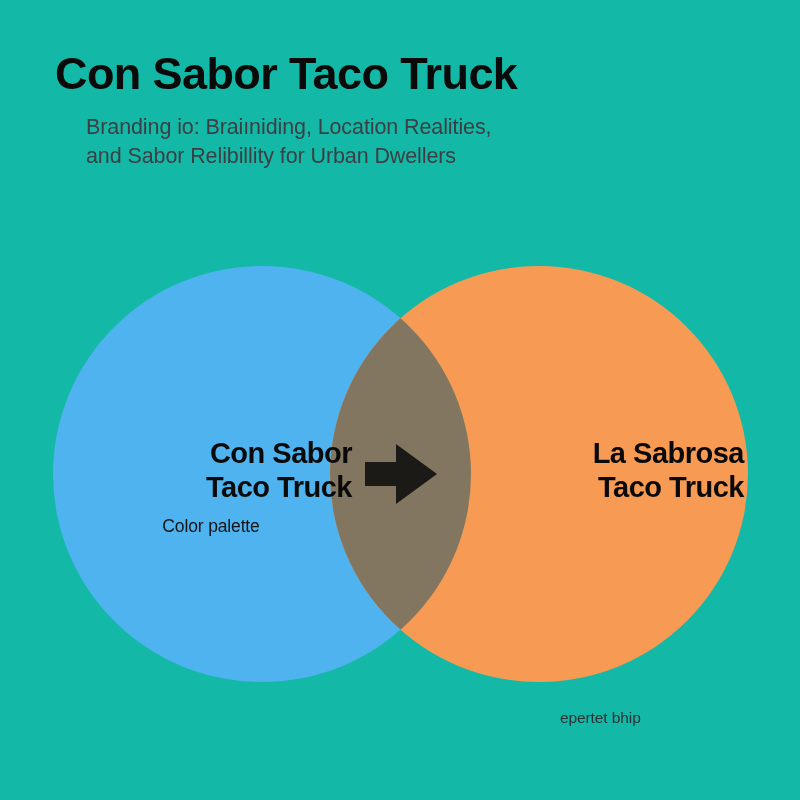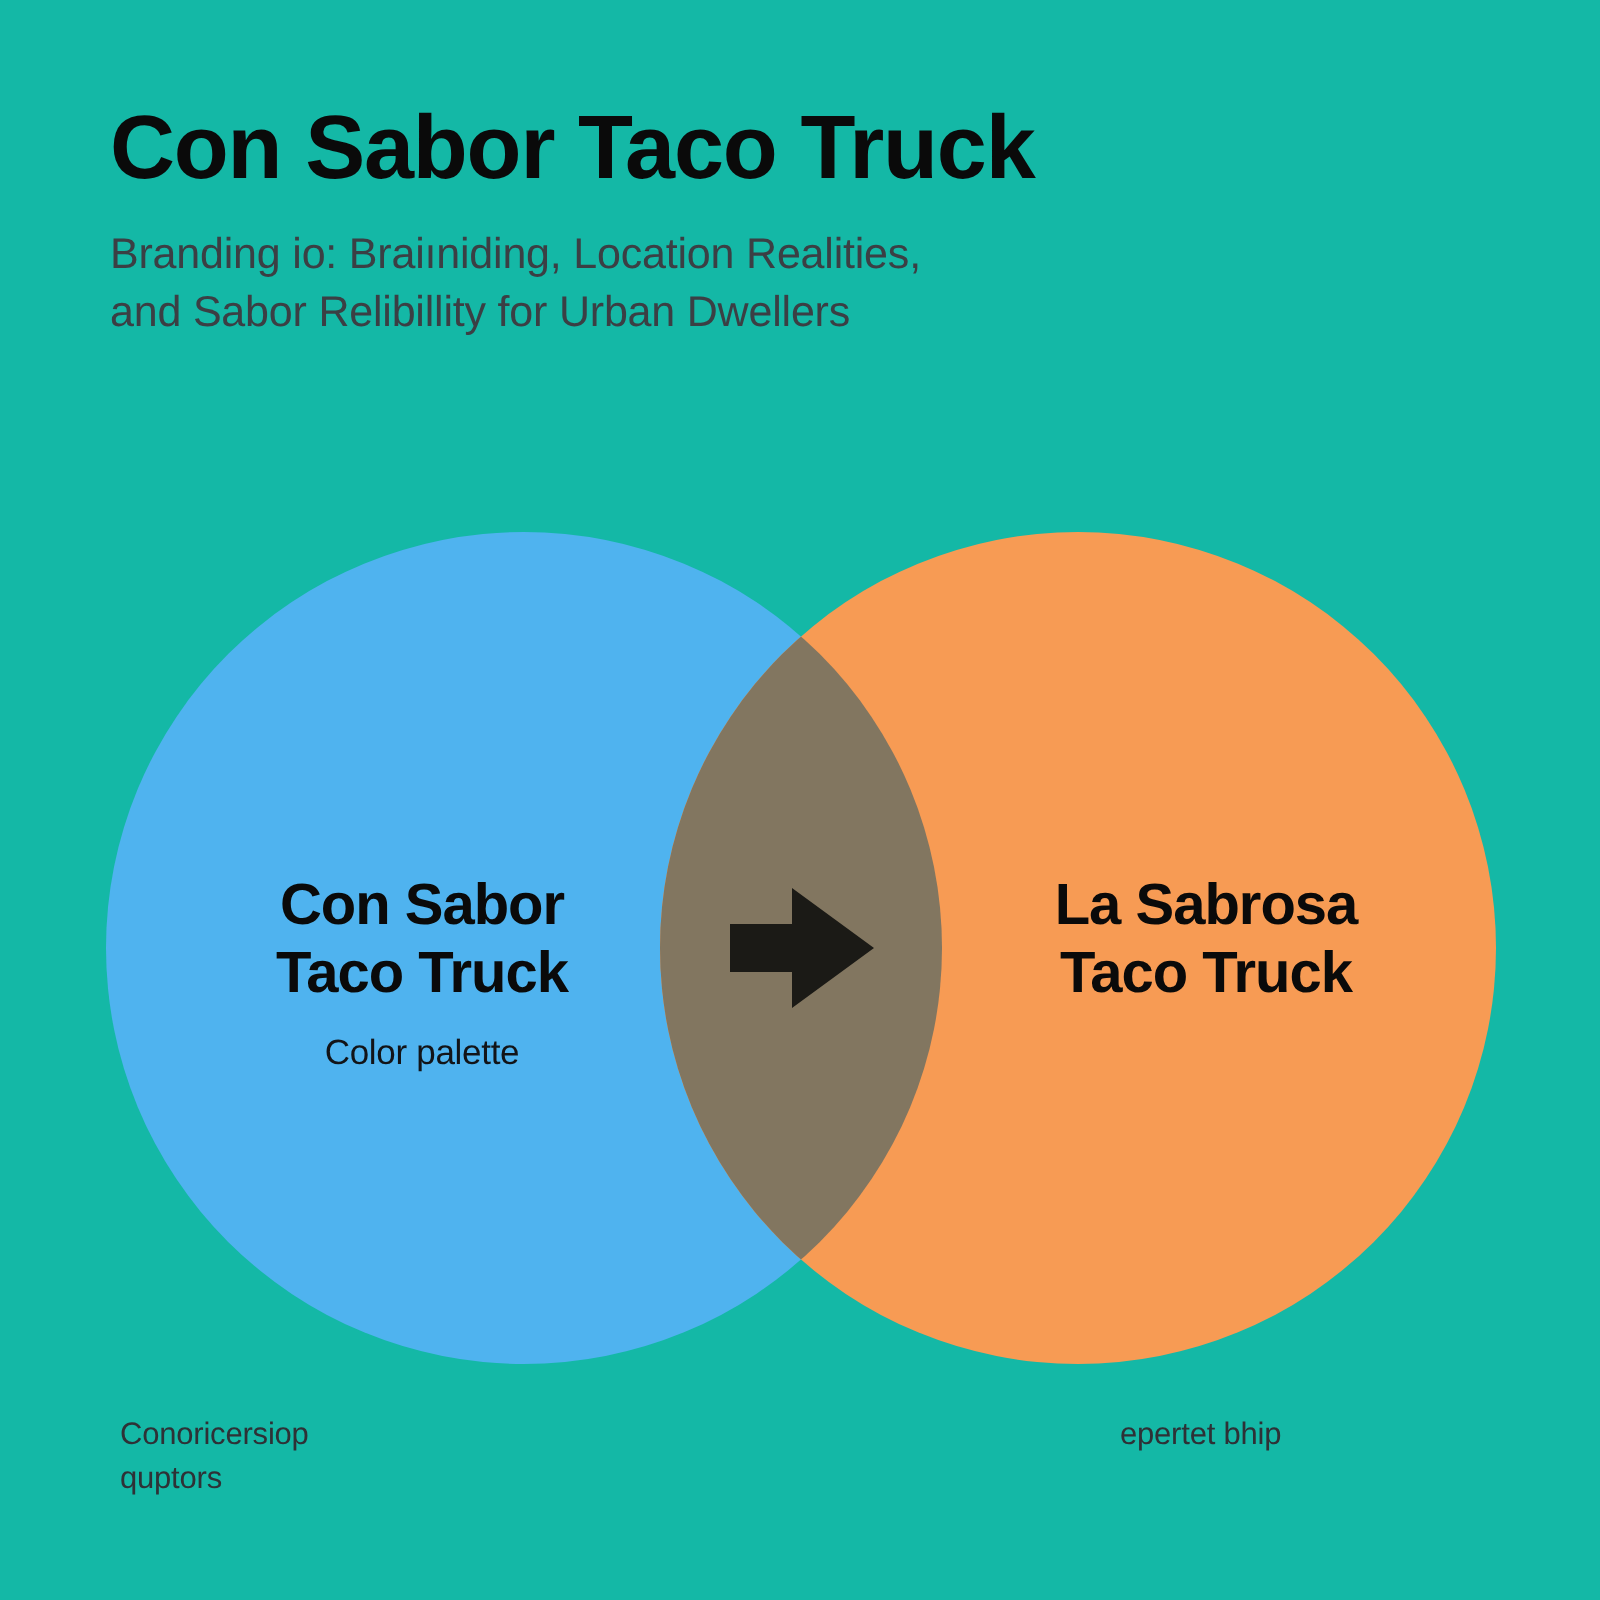--- a/index.html
+++ b/index.html
@@ -90,20 +90,21 @@
     top: 437px;
     width: 282px;
   }
   .lobe-heading {
     font-size: 29px;
     font-weight: 700;
     color: #0a0a0a;
     line-height: 1.17;
     letter-spacing: -0.5px;
     white-space: nowrap;
+    text-align: right;
   }
   .lobe-heading .hl {
     display: block;
   }
   .lobe-sub {
     margin-top: 11px;
     font-size: 17.5px;
     font-weight: 400;
     color: #121418;
     letter-spacing: -0.15px;
@@ -134,21 +135,21 @@
     display: block;
   }
 </style>
 </head>
 <body style="background: rgb(255, 255, 255);">
 
 <div id="poster" style="background: #14b8a6;">
 
   <div class="header-block">
     <h1 class="poster-title" style="color: rgb(10, 10, 10);">Con Sabor Taco Truck</h1>
-    <p class="poster-subtitle" style="color: rgb(59, 63, 68);">
+    <p class="poster-subtitle" style="color: rgb(59, 63, 68); margin-left: 31px;">
       <span class="sub-line">Branding io: Braiıniding, Location Realities,</span>
       <span class="sub-line">and Sabor Relibillity for Urban Dwellers</span>
     </p>
   </div>
 
   <div class="venn-stage">
 
     <svg class="venn-svg" viewBox="0 0 800 800" xmlns="http://www.w3.org/2000/svg">
       <defs>
         <clipPath id="clip-left-circle">
@@ -178,22 +179,18 @@
     </div>
 
     <div class="lobe-text right">
       <div class="lobe-heading">
         <span class="hl">La Sabrosa</span>
         <span class="hl">Taco Truck</span>
       </div>
     </div>
   </div>
 
-  <div class="caption bottom-left" style="color: rgb(46, 49, 54);">
-    <span class="cap-line">Conoricersiop</span>
-    <span class="cap-line">quptors</span>
-  </div>
 
   <div class="caption bottom-right" style="color: rgb(46, 49, 54);">
     <span class="cap-line">epertet bhip</span>
   </div>
 
 </div>
 
 </body></html>

